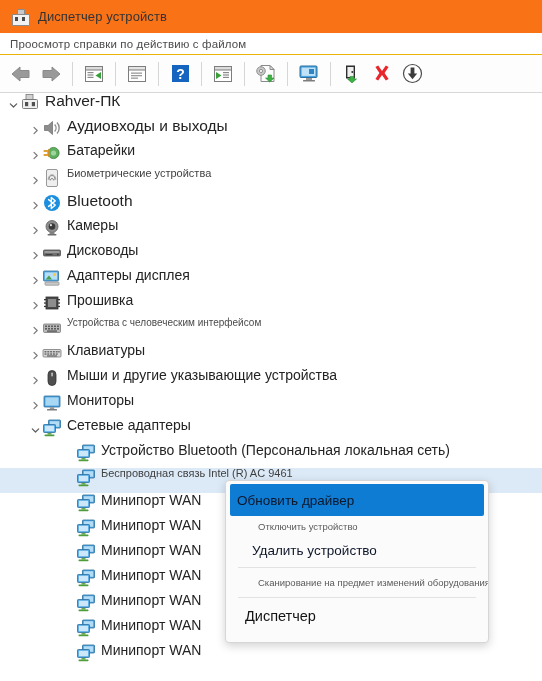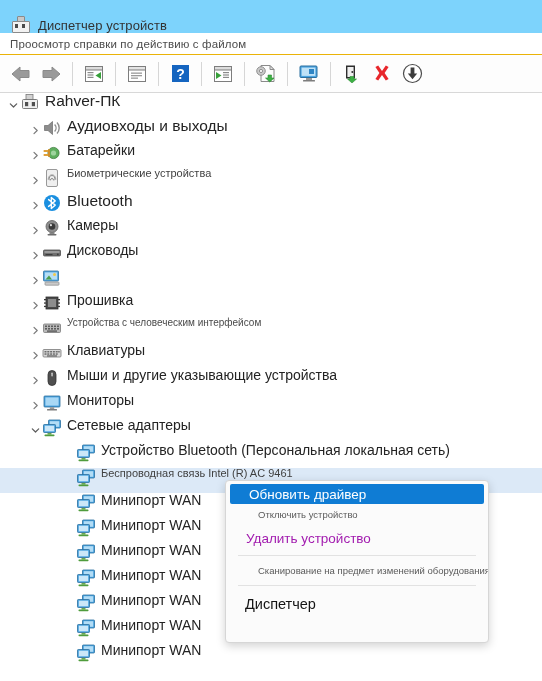--- a/index.html
+++ b/index.html
@@ -8,23 +8,23 @@
     background:#ffffff;
     font-family:"Liberation Sans", sans-serif;
     color:#1a1a1a;
     overflow:hidden;
     position:relative;
   }
 
   
   .titlebar{
     height:33px;
-    display:flex;align-items:flex-end;
+    display:flex;align-items:center;
     padding-left:10px;
-    background:#7dd3fc;
+    background:#f97316;
   }
   .title-icon{
     width:20px;height:18px;
     position:relative;
     margin-right:8px;
     flex:0 0 auto;
   }
   .title-icon .plug-body{
     position:absolute;left:2px;top:6px;width:16px;height:10px;
     background:#f2f2f2;border:1px solid #8a8a8a;border-radius:1px;
@@ -140,33 +140,33 @@
   }
   .ctx-item{
     height:23px;
     display:flex;align-items:center;
     padding-left:18px;
     font-size:13px;color:#1b1b1b;
     white-space:nowrap;
   }
   .ctx-item.highlight{
     background:#0f7cd4;
-    color:#ffffff;
+    color:#0f172a;
     margin:0 4px;
     border-radius:2px;
-    height:20px;
-    padding-left:19px;
+    height:32px;
+    padding-left:7px;
     font-size:13.5px;
   }
   .ctx-item.small{
     font-size:9.5px;color:#5a5a5a;filter:blur(.3px);
     height:21px;padding-left:32px;
   }
   .ctx-item.big{font-size:14.5px;color:#141414;height:27px;padding-left:19px;}
-  .ctx-item.med{font-size:13.5px;color:#a21caf;height:26px;padding-left:20px;}
+  .ctx-item.med{font-size:13.5px;color:#0f172a;height:26px;padding-left:26px;}
   .ctx-sep{
     height:1px;background:#e2e2e2;margin:4px 12px;
   }
 </style>
 </head>
 <body>
 
 <div class="titlebar">
   <div class="title-icon">
     <div class="plug-neck"></div>
@@ -396,20 +396,21 @@
           <path d="M3 1.3 L6.2 4.5 L3 7.7" fill="none" stroke="#7a7a7a" stroke-width="1.2" stroke-linecap="round" stroke-linejoin="round"></path>
         </svg>
       </span>
       <span class="ico"><svg width="20" height="20" viewBox="0 0 20 20">
         <rect x="1.5" y="3" width="15" height="10" rx=".8" fill="#55a8e2" stroke="#2d6f9c" stroke-width=".8"></rect>
         <rect x="2.9" y="4.4" width="12.2" height="7.2" fill="#b6deF6"></rect>
         <path d="M3.5 11.4 L7 7.5 L10 11.4 Z" fill="#4b9e4b"></path>
         <circle cx="12.5" cy="6.6" r="1.5" fill="#f2c94c"></circle>
         <rect x="3" y="14" width="14" height="3.2" rx=".7" fill="#c9c9c9" stroke="#8a8a8a" stroke-width=".7"></rect>
       </svg></span>
+      <span class="lbl">Адаптеры дисплея</span>
     </div>
     <div class="row d1 sz-md b1">
       <span class="chev">
         <svg width="9" height="9" viewBox="0 0 9 9">
           <path d="M3 1.3 L6.2 4.5 L3 7.7" fill="none" stroke="#7a7a7a" stroke-width="1.2" stroke-linecap="round" stroke-linejoin="round"></path>
         </svg>
       </span>
       <span class="ico"><svg width="20" height="20" viewBox="0 0 20 20">
         <rect x="4" y="4" width="12" height="12" fill="#4a4a4a" stroke="#2d2d2d" stroke-width=".8"></rect>
         <rect x="6" y="6" width="8" height="8" fill="#8d8d8d"></rect>

